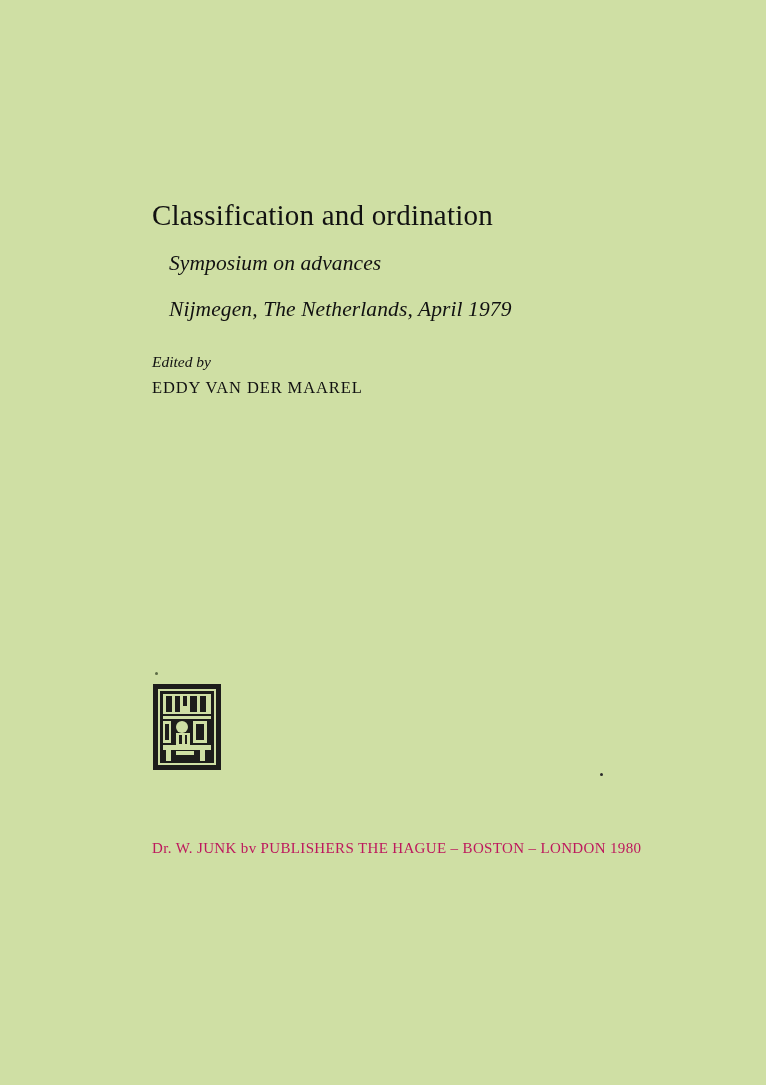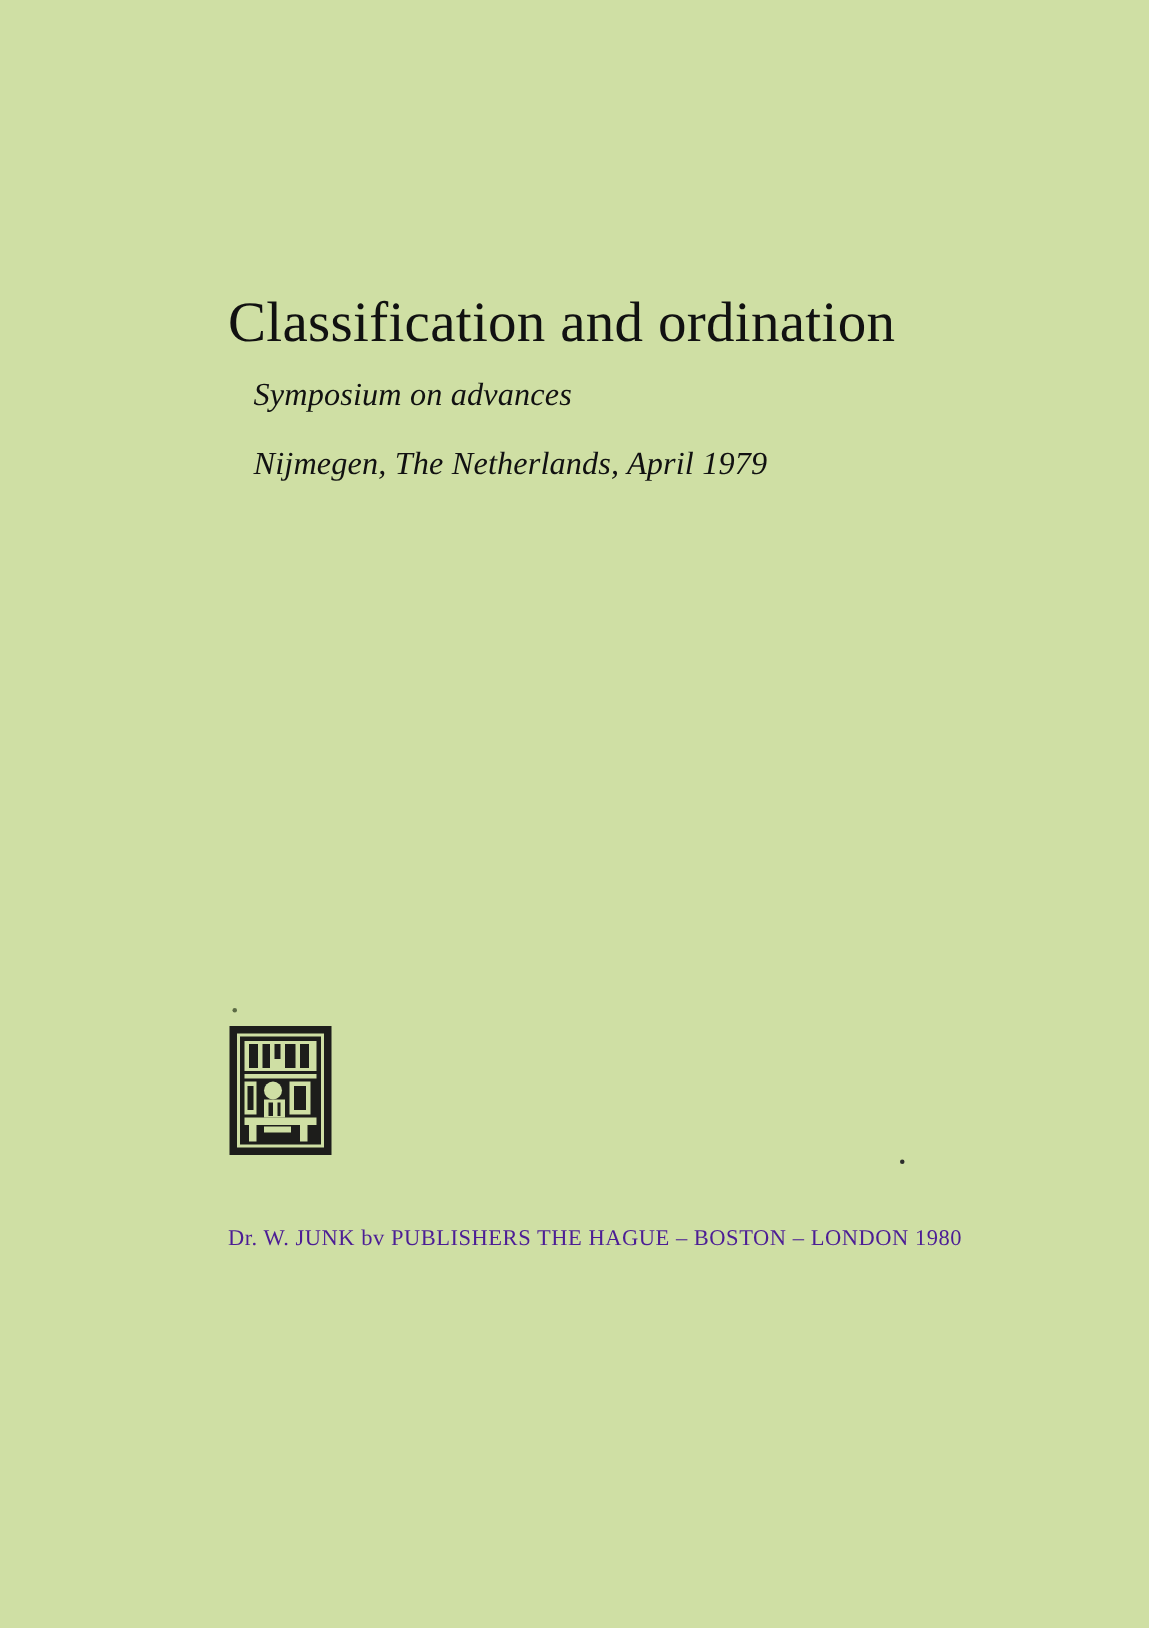--- a/index.html
+++ b/index.html
@@ -32,21 +32,21 @@
 
   .title-block {
     position: absolute;
     top: 198px;
     left: 0;
     width: 520px;
   }
 
   .main-title {
     font-family: "Liberation Serif", serif;
-    font-size: 38px;
+    font-size: 29px;
     line-height: 34px;
     font-weight: 400;
     letter-spacing: 0.2px;
     color: #111;
     margin: 0 0 4px 0;
   }
 
   .subtitle-line {
     font-family: "Liberation Serif", serif;
     font-style: italic;
@@ -107,42 +107,46 @@
     top: 672px;
     width: 3px;
     height: 3px;
     background: #5c6b45;
     border-radius: 50%;
   }
 
   .imprint {
     position: absolute;
     left: 0;
-    top: 816px;
+    top: 838px;
     width: 540px;
     font-family: "Liberation Serif", serif;
     font-size: 15px;
     line-height: 20px;
     letter-spacing: 0.35px;
-    color: #4c1d95;
+    color: #be185d;
     white-space: nowrap;
   }
 </style>
 </head>
 <body>
 
 <div class="page">
   <div class="content">
 
     <div class="title-block">
       <h1 class="main-title">Classification and ordination</h1>
       <p class="subtitle-line">Symposium on advances</p>
       <p class="subtitle-line">Nijmegen, The Netherlands, April 1979</p>
     </div>
 
+    <div class="editor-block">
+      <p class="edited-by">Edited by</p>
+      <p class="editor-name">EDDY VAN DER MAAREL</p>
+    </div>
 
     <div class="dot-mark-2"></div>
 
     <div class="logo">
       <svg width="70" height="88" viewBox="0 0 70 88" xmlns="http://www.w3.org/2000/svg">
         <rect x="1" y="1" width="68" height="86" fill="#1d1d1b"></rect>
         <rect x="6" y="6" width="58" height="76" fill="#cfdfa4"></rect>
         <rect x="8" y="8" width="54" height="72" fill="#1d1d1b"></rect>
 
         <rect x="11" y="11" width="48" height="20" fill="#cfdfa4"></rect>

